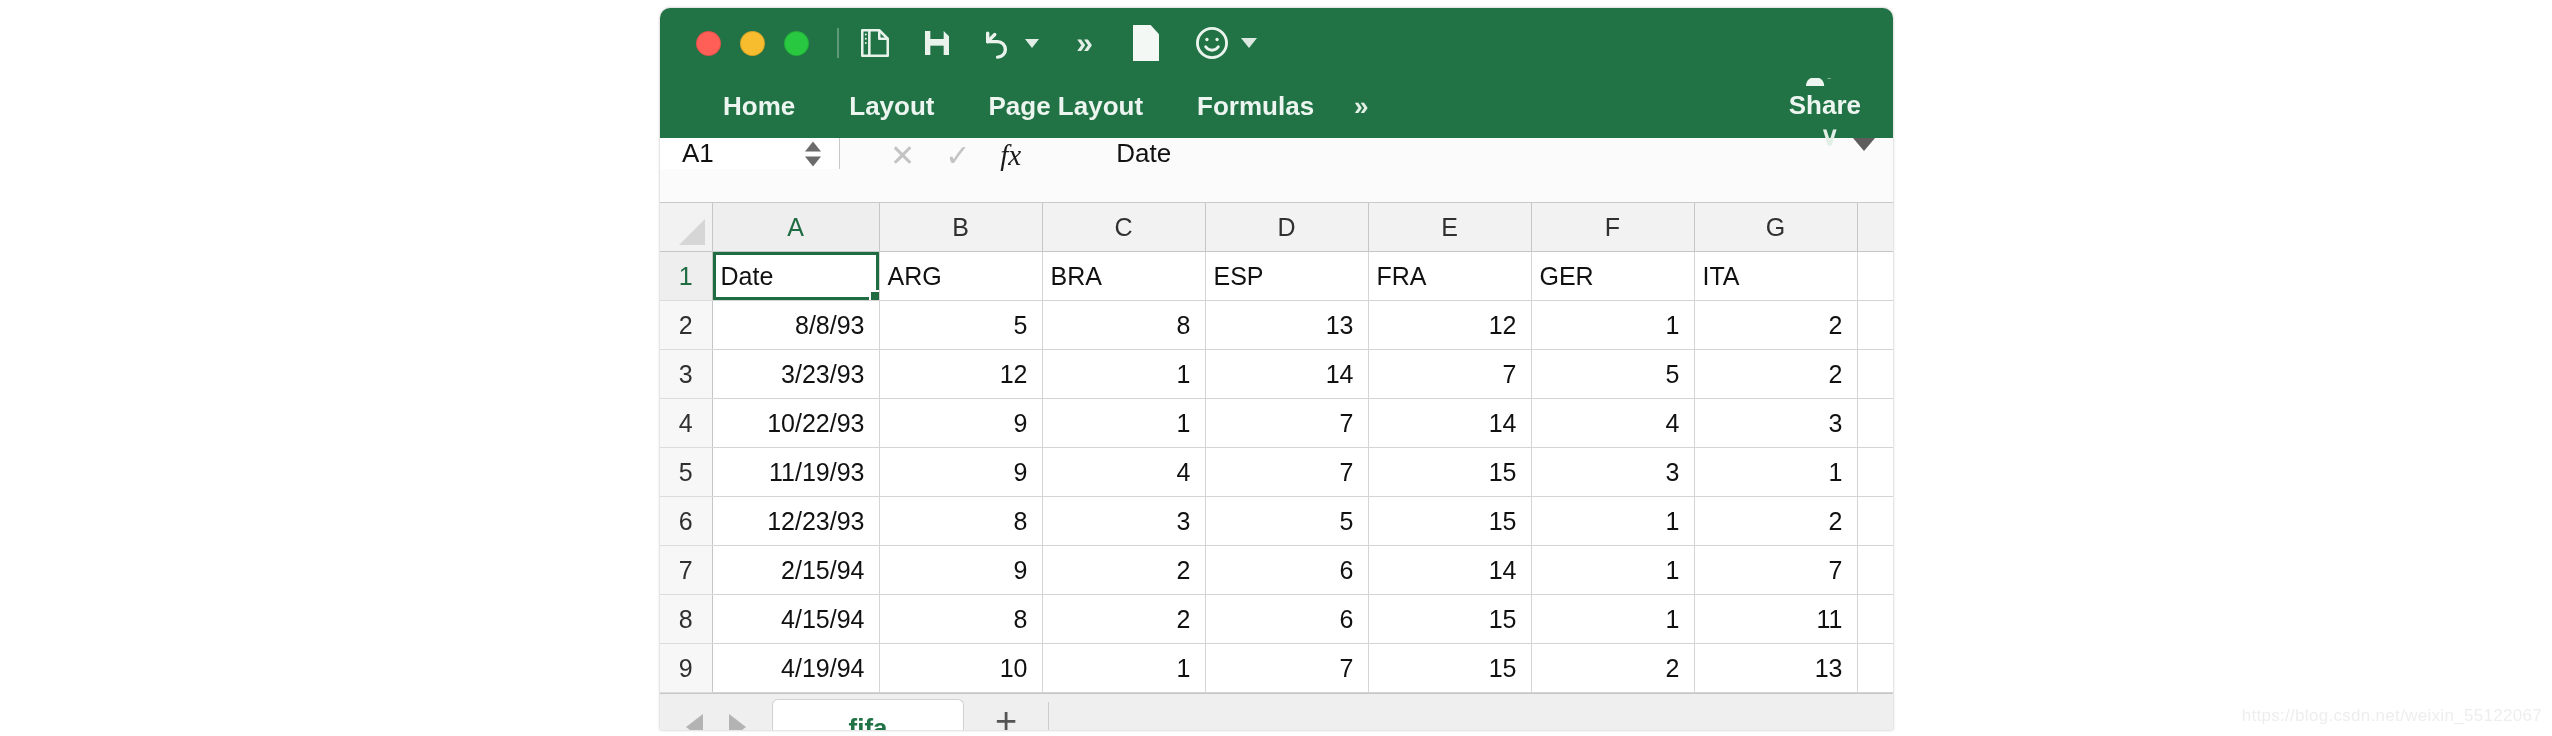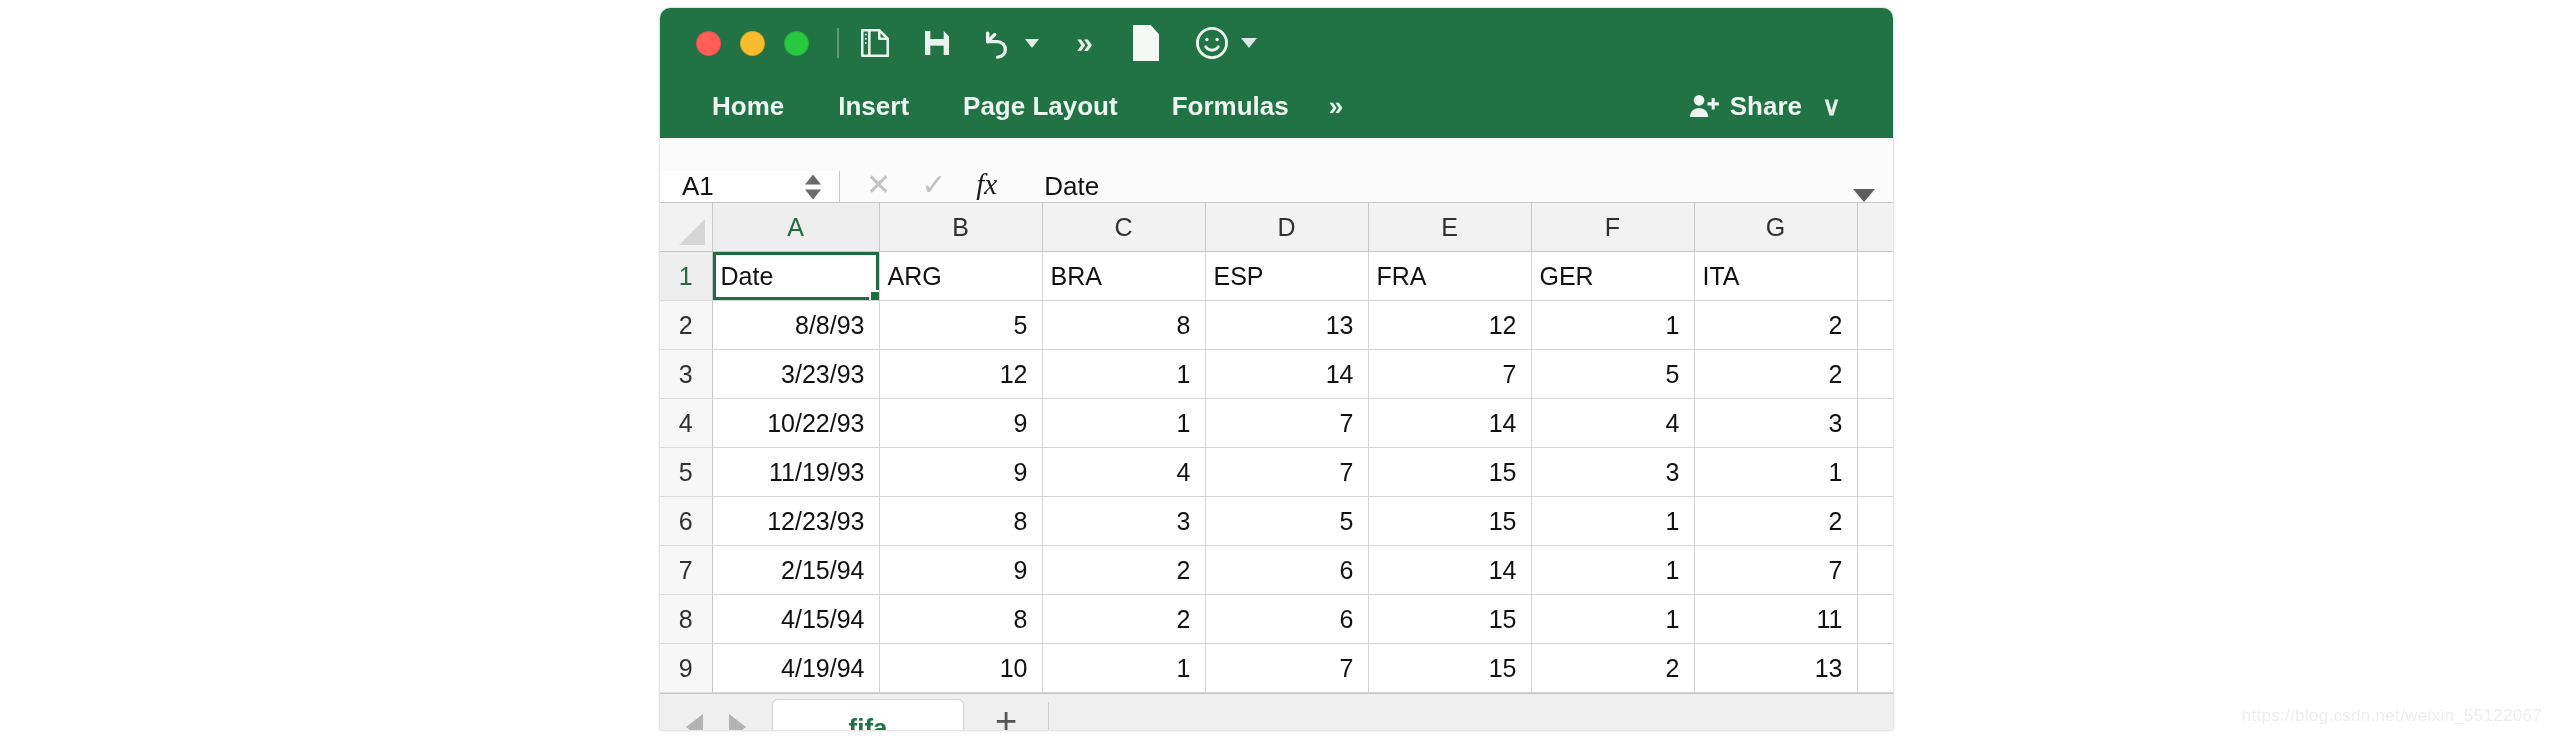--- a/index.html
+++ b/index.html
@@ -108,54 +108,55 @@
     border-top: 10px solid #dbe9e0;
     margin-left: 10px;
   }
 
   
   .ribbon {
     height: 60px;
     background: #217346;
     display: flex;
     align-items: center;
-    padding: 0 0 4px 0;
+    padding: 0 0 4px 11px;
     box-sizing: border-box;
   }
   .rtab {
     color: #ecf5ef;
     font-size: 26px;
     font-weight: 700;
     padding: 0 14px;
     white-space: nowrap;
   }
   .rtab:first-child { margin-left: 38px; }
   .rtab + .rtab { margin-left: 26px; }
   .rchev { color: #e3eee7; font-size: 26px; font-weight: 700; margin-left: 26px; letter-spacing: -2px;}
   .share {
     margin-left: auto;
-    margin-right: 52px;
+    margin-right: 32px;
     display: flex; align-items: center;
-    color: #ecf5ef; font-size: 26px; font-weight: 700;
+    color: #ecf5ef; font-size: 26px; font-weight: 700; flex-direction: column;
   }
   .share-label { margin-left: 10px; }
   .share-caret {
     margin-left: 20px;
     color: #e3eee7;
     font-size: 26px;
     font-weight: 700;
   }
 
   
   .formulabar {
     height: 64px;
     background: #fbfbfb;
     display: flex;
-    align-items: flex-end;
+    align-items: flex-start;
     border-bottom: 1px solid #c9c9c9;
+    gap: 24px;
   }
   .namebox {
     width: 180px;
     display: flex; align-items: center;
     border-right: 1px solid #c9c9c9;
     background: #ffffff;
     padding-left: 22px;
     box-sizing: border-box;
     position: relative;
   }
@@ -371,21 +372,21 @@
           <circle cx="8.8" cy="9.8" r="1.05" fill="currentColor" stroke="none"></circle>
           <circle cx="15.2" cy="9.8" r="1.05" fill="currentColor" stroke="none"></circle>
           <path d="M8 14.4c1 1.5 2.4 2.2 4 2.2s3-0.7 4-2.2" stroke-linecap="round"></path>
         </svg>
         <span class="smiley-caret"></span>
       </div>
     </div>
 
     <div class="ribbon">
       <div class="rtab">Home</div>
-      <div class="rtab">Insert</div>
+      <div class="rtab">Layout</div>
       <div class="rtab">Page Layout</div>
       <div class="rtab">Formulas</div>
       <div class="rchev">»</div>
 
       <div class="share">
         <span style="display:flex;align-items:center;">
           <svg width="32" height="30" viewBox="0 0 26 24" fill="currentColor">
             <circle cx="9" cy="7.4" r="4.3"></circle>
             <path d="M1.6 21c0-4.4 3.3-7.4 7.4-7.4s7.4 3 7.4 7.4z"></path>
             <path d="M19.2 5.6h2.5v3.4h3.4v2.5h-3.4v3.4h-2.5v-3.4h-3.4V9h3.4z"></path>

